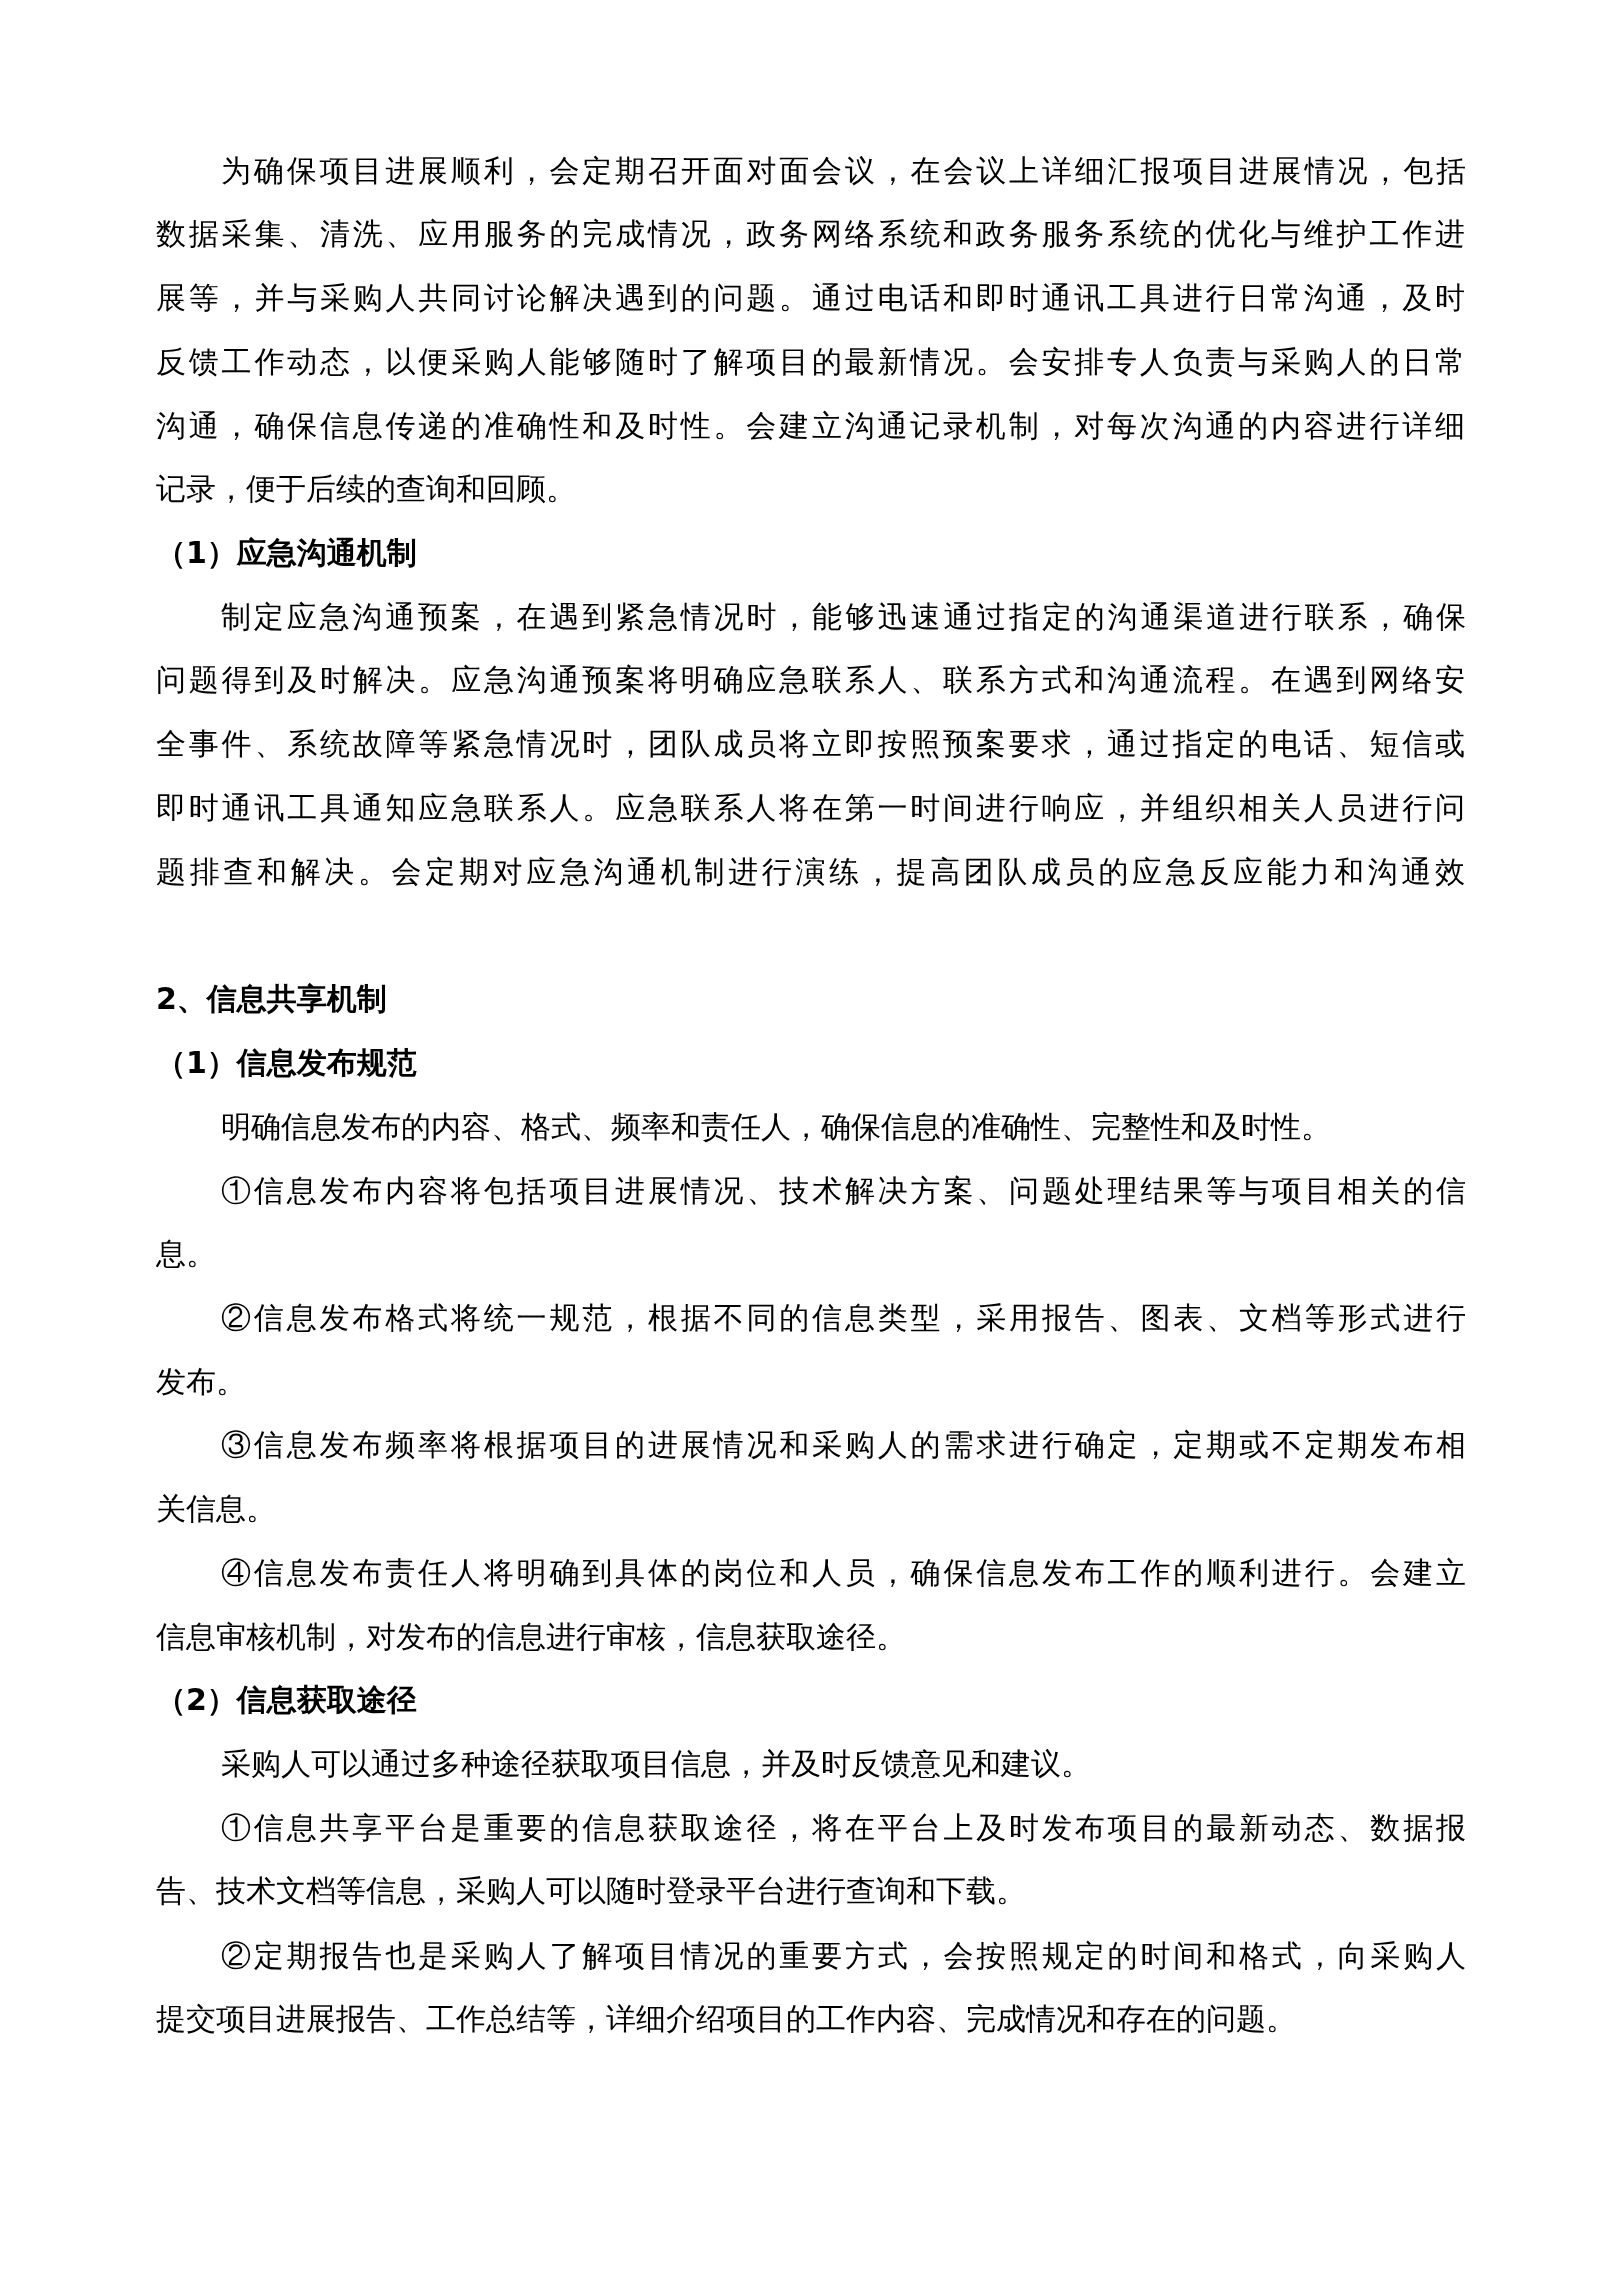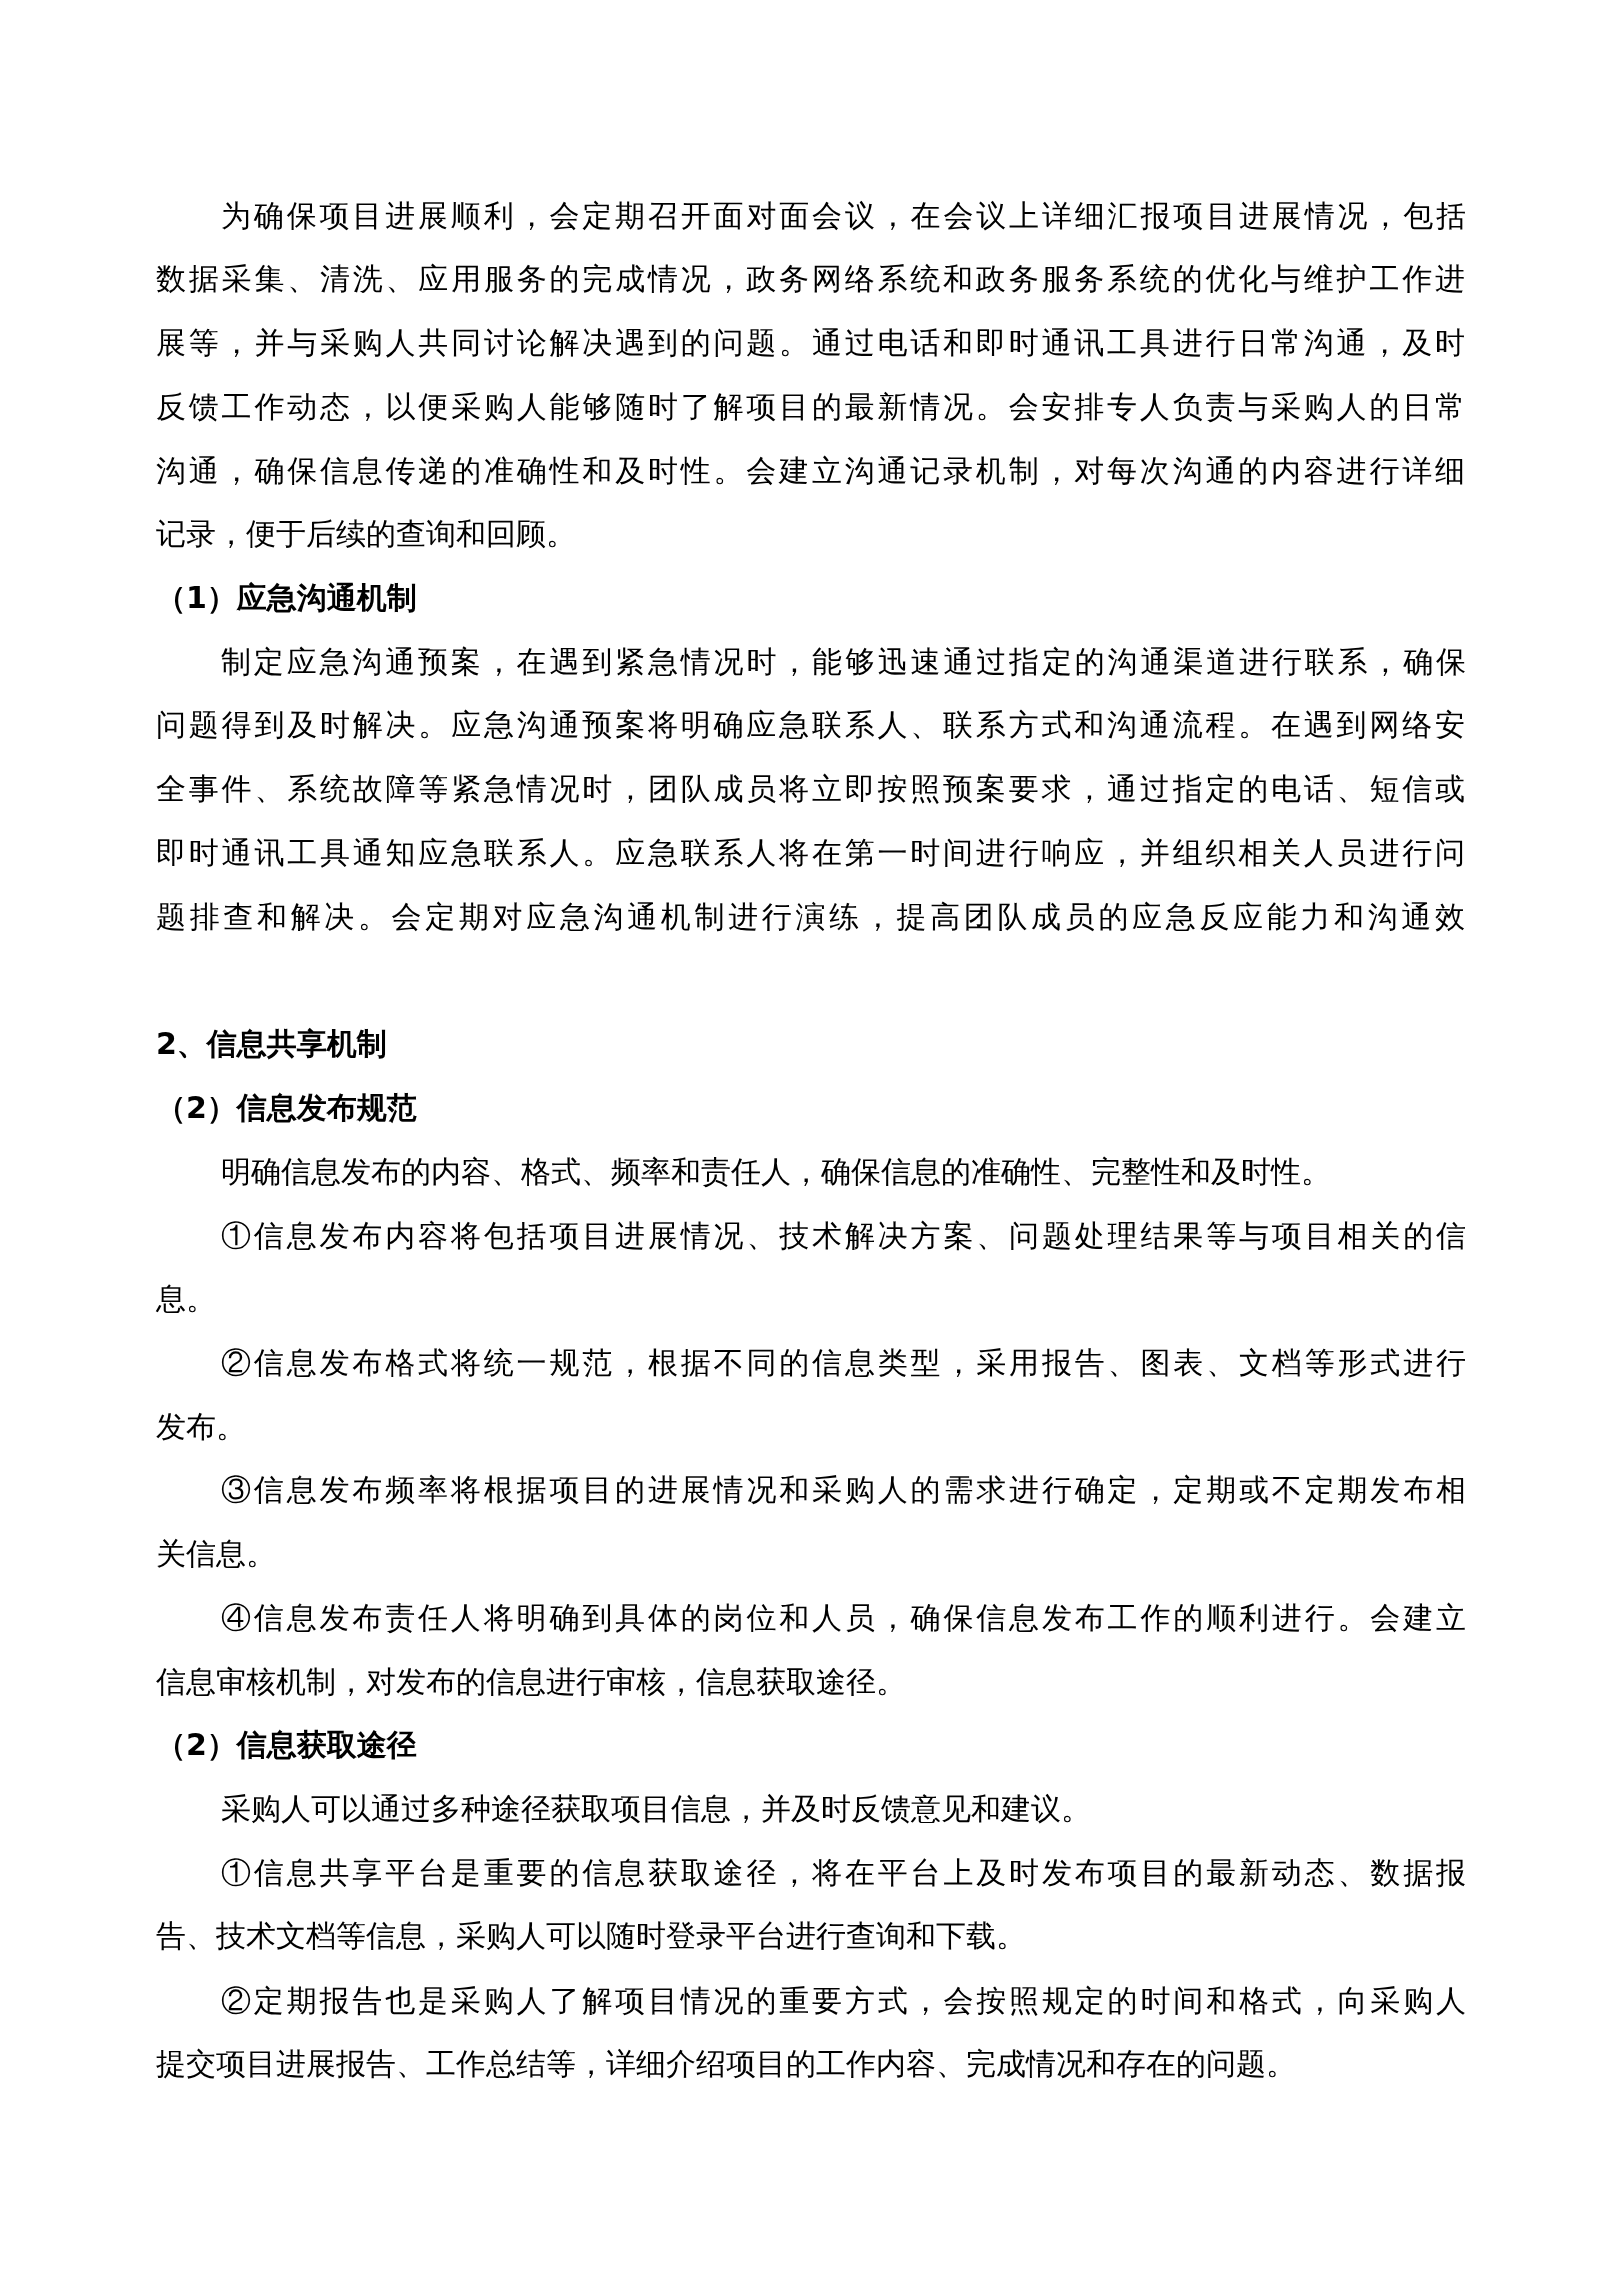--- a/index.html
+++ b/index.html
@@ -9,21 +9,20 @@
     position: absolute;
     left: 156px;
     width: 1309px;
     height: 39px;
     line-height: 39px;
     font-family: "DejaVu Serif", "Liberation Serif", serif;
     font-size: 30px;
     color: #000000;
     white-space: nowrap;
     overflow: visible;
-    margin-top: 45px;
   }
   .line.full { text-align: justify; text-align-last: justify; }
   .line.indent { left: 221px; width: 1245px; }
   .line.heading { font-family: "DejaVu Sans", "Liberation Sans", sans-serif; font-weight: bold; }
   .line.sub { left: 156px; }
 </style>
 </head>
 <body>
 
 <div class="page">
@@ -38,21 +37,21 @@
   <div class="line heading sub" style="top:533px">（1）应急沟通机制</div>
 
   <div class="line full" style="top:660px">问题得到及时解决。应急沟通预案将明确应急联系人、联系方式和沟通流程。在遇到网络安</div>
   <div class="line indent full" style="top:597px">制定应急沟通预案，在遇到紧急情况时，能够迅速通过指定的沟通渠道进行联系，确保</div>
   <div class="line full" style="top:724px">全事件、系统故障等紧急情况时，团队成员将立即按照预案要求，通过指定的电话、短信或</div>
   <div class="line full" style="top:788px">即时通讯工具通知应急联系人。应急联系人将在第一时间进行响应，并组织相关人员进行问</div>
   <div class="line full" style="top:852px">题排查和解决。会定期对应急沟通机制进行演练，提高团队成员的应急反应能力和沟通效</div>
 
   <div class="line heading" style="top:979px">2、信息共享机制</div>
 
-  <div class="line heading sub" style="top:1043px">（2）信息发布规范</div>
+  <div class="line heading sub" style="top:1043px">（1）信息发布规范</div>
 
   <div class="line indent" style="top:1107px">明确信息发布的内容、格式、频率和责任人，确保信息的准确性、完整性和及时性。</div>
 
   <div class="line indent full" style="top:1171px">①信息发布内容将包括项目进展情况、技术解决方案、问题处理结果等与项目相关的信</div>
   <div class="line" style="top:1234px">息。</div>
 
   <div class="line" style="top:1362px">发布。</div>
   <div class="line indent full" style="top:1298px">②信息发布格式将统一规范，根据不同的信息类型，采用报告、图表、文档等形式进行</div>
 
   <div class="line indent full" style="top:1425px">③信息发布频率将根据项目的进展情况和采购人的需求进行确定，定期或不定期发布相</div>

